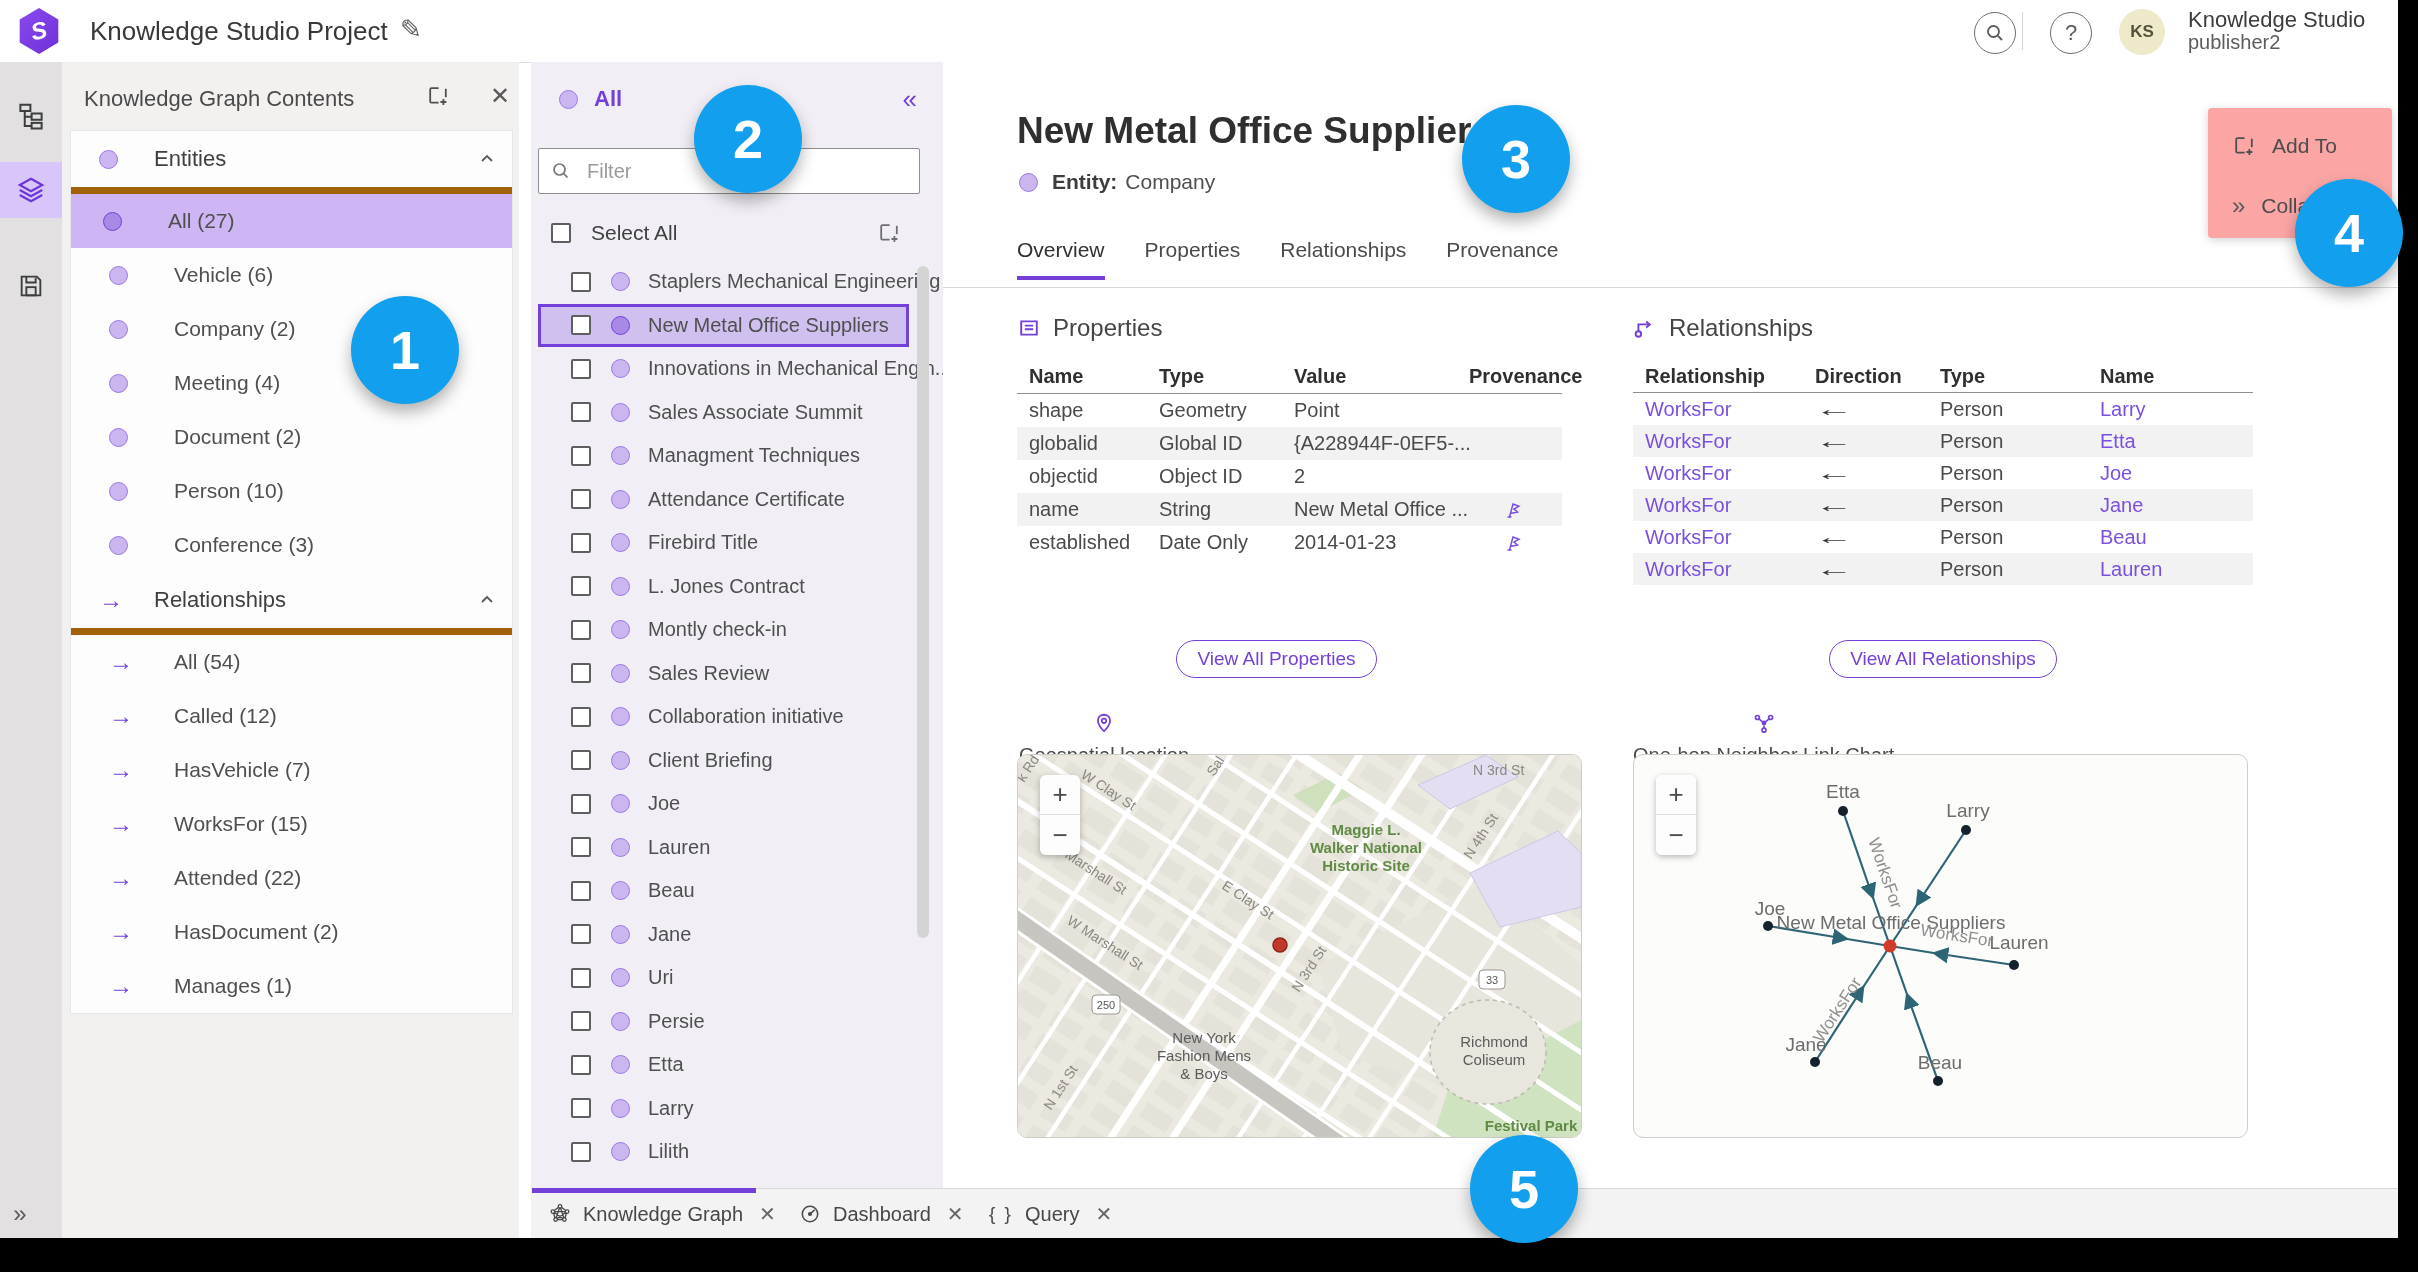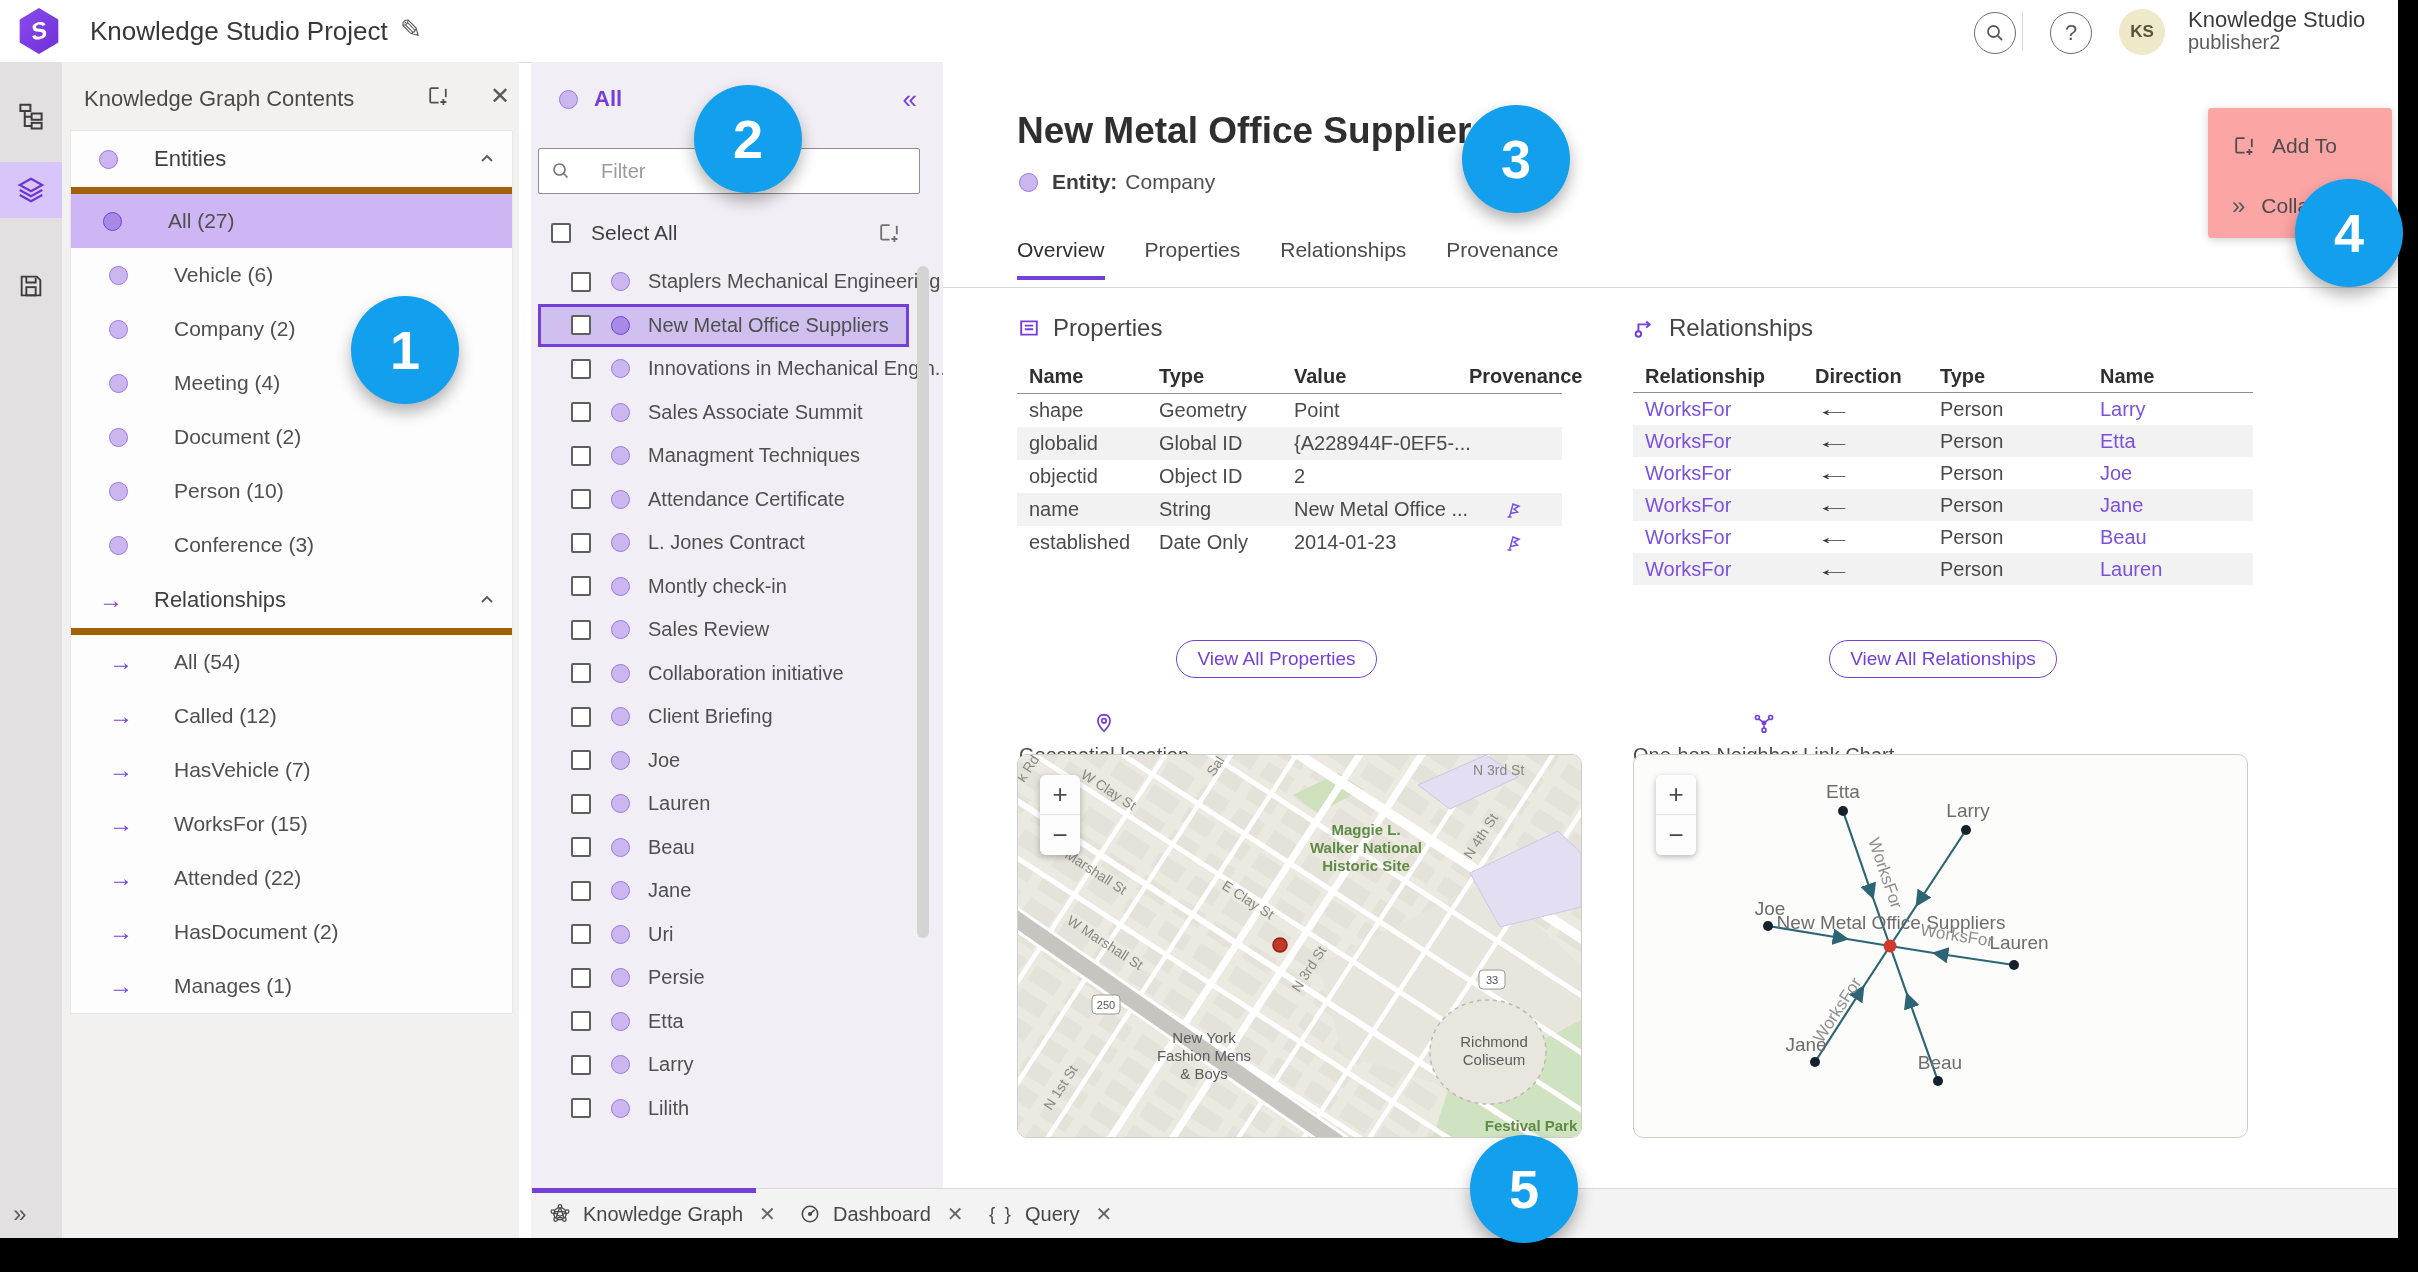--- a/index.html
+++ b/index.html
@@ -46,21 +46,21 @@
   .arrow-r{color:#7440d9;font-size:24px;width:19px;flex:none;text-align:center;}
   .chev{flex:none;}
 
   
   .mid{position:absolute;left:531px;top:62px;width:412px;height:1126px;background:#f1eff5;}
   .mid-hdr{position:absolute;left:28px;top:24px;display:flex;align-items:center;}
   .mid-hdr .lbl{margin-left:16px;font-size:22px;font-weight:bold;color:#7440d9;}
   .mid-collapse{position:absolute;right:26px;top:22px;font-size:26px;color:#7440d9;}
   .filter{position:absolute;left:7px;top:86px;width:382px;height:46px;background:#fff;border:1px solid #8f8f8f;
           border-radius:2px;display:flex;align-items:center;box-sizing:border-box;}
-  .filter input{border:0;outline:0;flex:1;font-size:20px;font-family:inherit;color:#4a4a4a;background:transparent;margin-left:28px;}
+  .filter input{border:0;outline:0;flex:1;font-size:20px;font-family:inherit;color:#4a4a4a;background:transparent;margin-left:14px;}
   .filter input::placeholder{color:#9a9a9a;}
   .selall{position:absolute;left:0;top:148px;width:100%;height:46px;display:flex;align-items:center;}
   .selall .lbl{margin-left:20px;font-size:21px;color:#3f3f3f;flex:1;}
   .selall .addic{margin-right:42px;}
   .cbx{width:20px;height:20px;border:2px solid #5f5f5f;border-radius:2px;background:#fff;box-sizing:border-box;flex:none;margin-left:20px;}
   .lrows{position:absolute;left:0;top:198px;width:100%;}
   .lrow{height:43.5px;display:flex;align-items:center;margin:0 34px 0 7px;box-sizing:border-box;padding-left:13px;}
   .lrow .dot{margin-left:20px;}
   .lrow .lbl{margin-left:18px;font-size:20px;color:#4f4f4f;white-space:nowrap;}
   .lrow.selected{background:#cfc0f0;border:3px solid #7440d9;padding-left:10px;}
@@ -342,20 +342,25 @@
             <span class="dot"></span>
             <span class="lbl">Managment Techniques</span>
           </div>
 
           <div class="lrow">
             <span class="cbx"></span>
             <span class="dot"></span>
             <span class="lbl">Attendance Certificate</span>
           </div>
 
+          <div class="lrow">
+            <span class="cbx"></span>
+            <span class="dot"></span>
+            <span class="lbl">Firebird Title</span>
+          </div>
 
           <div class="lrow">
             <span class="cbx"></span>
             <span class="dot"></span>
             <span class="lbl">L. Jones Contract</span>
           </div>
 
           <div class="lrow">
             <span class="cbx"></span>
             <span class="dot"></span>

